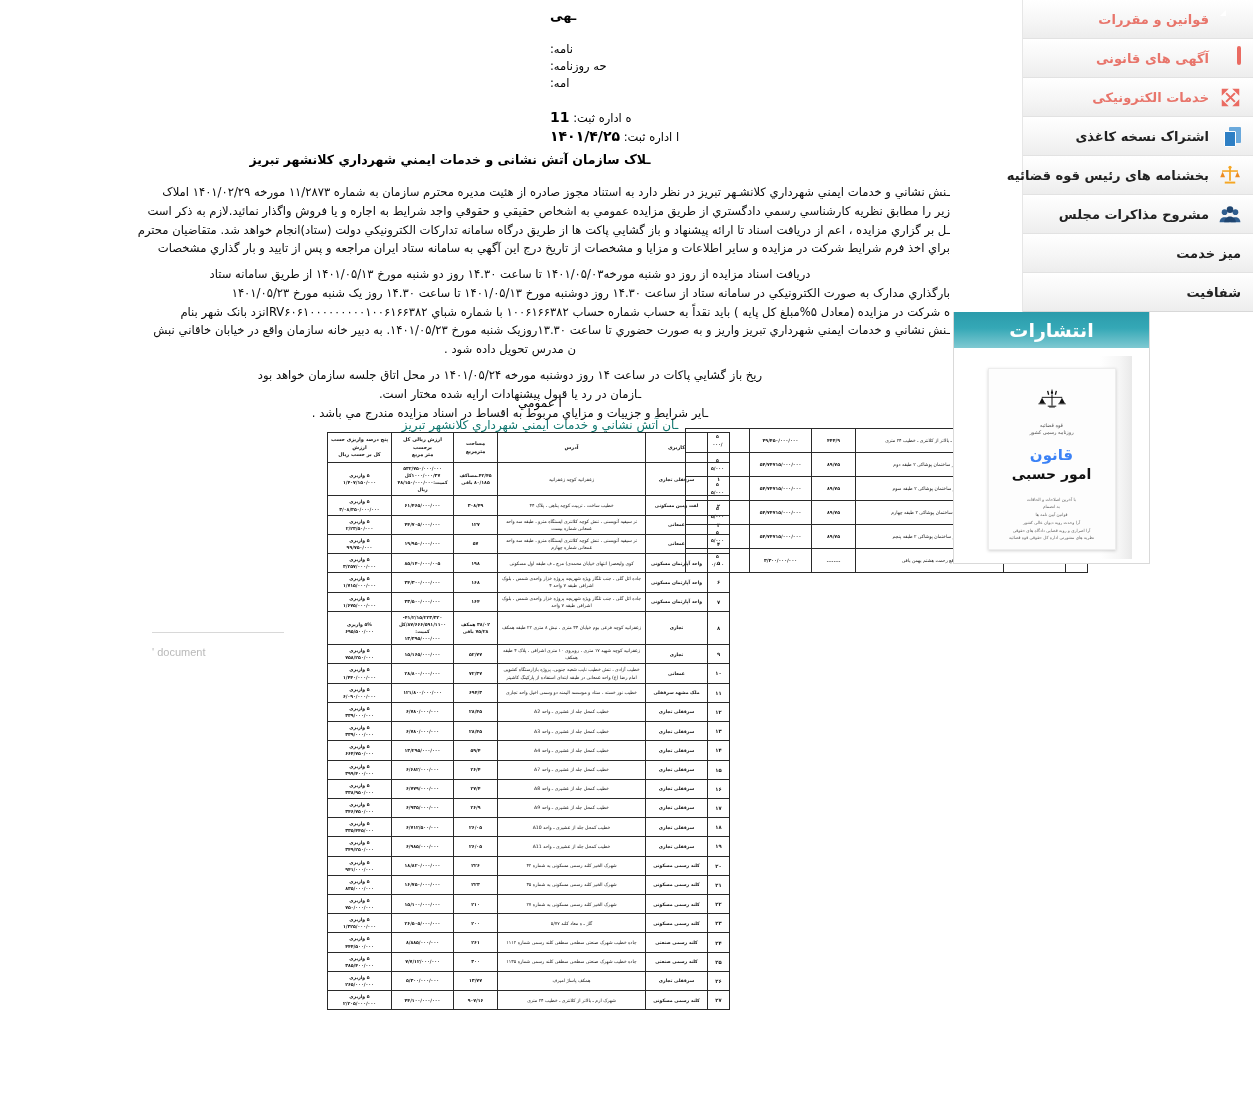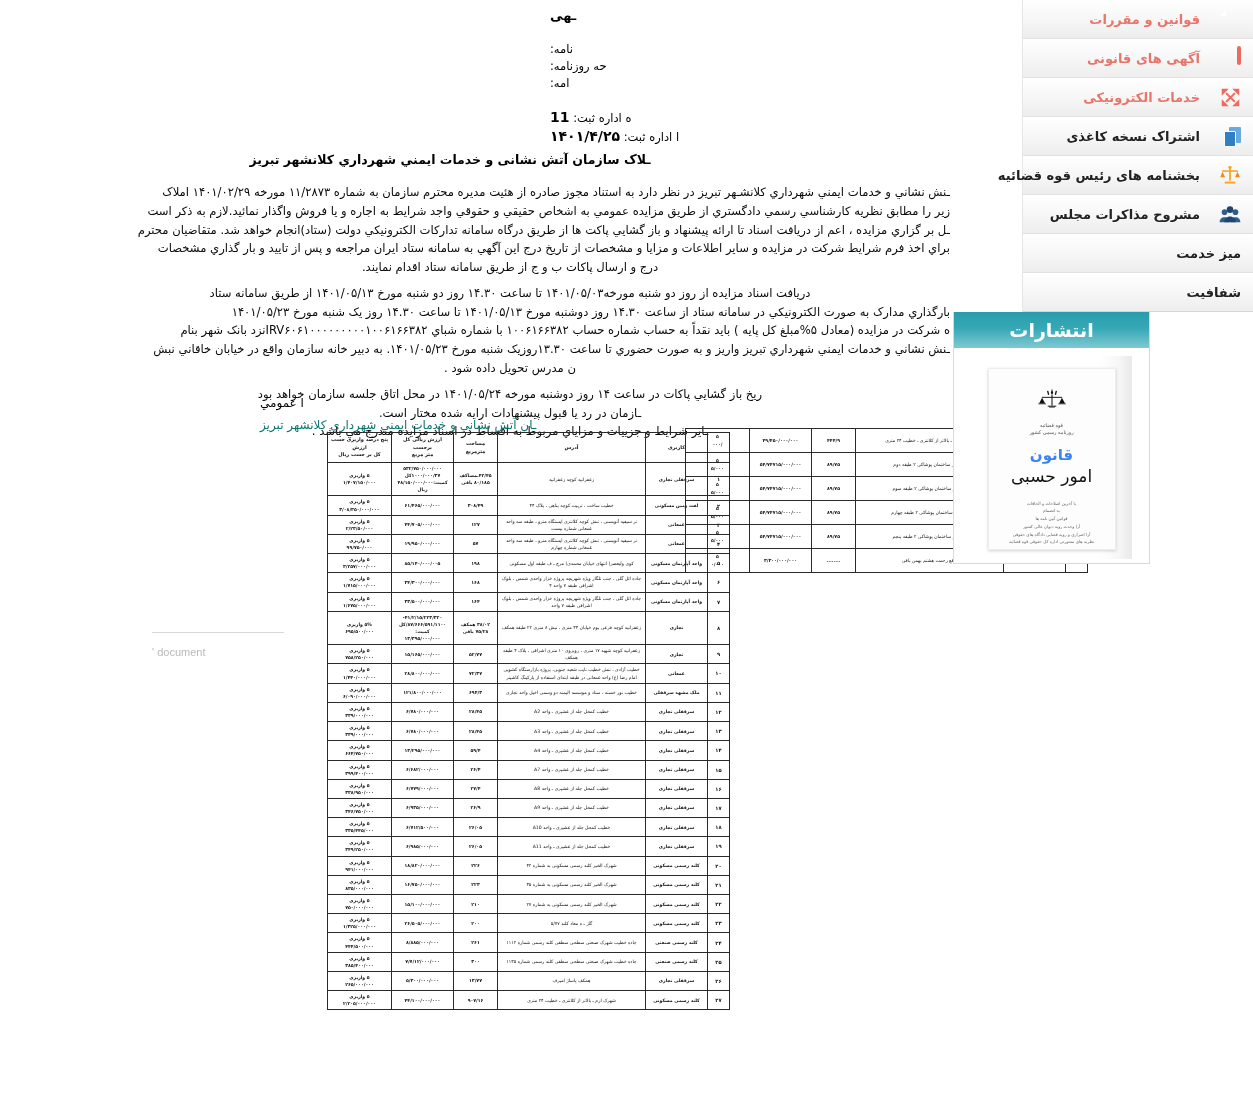--- a/index.html
+++ b/index.html
@@ -26,21 +26,21 @@
     display: flex;
     align-items: center;
     justify-content: flex-start;
     padding: 0 12px 0 10px;
     border-bottom: 1px solid #e2e2e2;
     background: linear-gradient(to bottom, #ffffff 0%, #f6f6f6 55%, #ededed 100%);
     font-size: 13px;
     font-weight: bold;
     cursor: pointer;
     direction: rtl;
-    gap: 20px;
+    gap: 11px;
     white-space: nowrap;
   }
   .nav-item:last-child { border-bottom: 1px solid #d8d8d8; }
   .nav-icon {
     width: 21px; height: 21px;
     flex: 0 0 21px;
     display: inline-block;
     position: relative;
   }
   .nav-label { line-height: 1; }
@@ -134,21 +134,21 @@
     flex-direction: column;
     align-items: center;
     padding-top: 18px;
   }
   .emblem { width: 34px; height: 34px; }
   .emblem-sub {
     font-size: 5px; color: #333; margin-top: 1px; line-height: 1.45;
     text-align: center; opacity: .85;
   }
   .book-title1 { font-size: 15px; font-weight: bold; color:#3b82f6; margin-top: 9px; }
-  .book-title2 { font-size: 17px; font-weight: normal; color:#111; margin-top: 2px; }
+  .book-title2 { font-size: 14px; font-weight: bold; color:#111; margin-top: 2px; }
   .book-meta {
     margin-top: 14px; font-size: 4.2px; line-height: 1.85;
     text-align: center; color: #333; opacity:.8;
   }
 
   
   #doc-page {
     position: absolute;
     top: 0; left: 0;
     width: 1020px; height: 1108px;
@@ -191,21 +191,21 @@
     text-align: justify; white-space: nowrap;
   }
   #doc-body .b-line.center { text-align: center; }
   #doc-body .b-gap { height: 7px; }
 
   
   #doc-subhead {
     position: absolute;
     top: 396px; right: 200px;
     width: 560px;
-    text-align: left;
+    text-align: center;
     direction: rtl;
   }
   #doc-subhead .sh1 { font-size: 12px; color:#000; }
   #doc-subhead .sh2 { font-size: 12px; color:#0f766e; margin-top: 8px; }
 
   
   #main-table-wrap {
     position: absolute;
     top: 432px; right: 290px;
     width: 390px;
@@ -288,21 +288,20 @@
       <span class="dh-strong">۱۴۰۱/۴/۲۵</span>
     </div>
   </div>
 
   <div id="doc-body">
     <div class="b-title">ـلاک سازمان آتش نشانی و خدمات ایمني شهرداري کلانشهر تبریز</div>
     <div class="b-line">ـنش نشاني و خدمات ایمني شهرداري کلانشـهر تبریز در نظر دارد به استناد مجوز صادره از هئیت مدیره محترم سازمان به شماره ۱۱/۲۸۷۳ مورخه ۱۴۰۱/۰۲/۲۹ املاک</div>
     <div class="b-line">زیر را مطابق نظریه کارشناسي رسمي دادگستري از طریق مزایده عمومي به اشخاص حقیقي و حقوقي واجد شرایط به اجاره و یا فروش واگذار نمائید.لازم به ذکر است</div>
     <div class="b-line">ـل بر گزاري مزایده ، اعم از دریافت اسناد تا ارائه پیشنهاد و باز گشایي پاکت ها از طریق درگاه سامانه تدارکات الکترونیکي دولت (ستاد)انجام خواهد شد. متقاضیان محترم</div>
     <div class="b-line">براي اخذ فرم شرایط شرکت در مزایده و سایر اطلاعات و مزایا و مشخصات از تاریخ درج این آگهي به سامانه ستاد ایران مراجعه و پس از تایید و بار گذاري مشخصات</div>
-    <div class="b-line center">درج و ارسال پاکات ب و ج از طریق سامانه ستاد اقدام نمایند.</div>
     <div class="b-gap"></div>
     <div class="b-line center">دریافت اسناد مزایده از روز دو شنبه مورخه۱۴۰۱/۰۵/۰۳ تا ساعت ۱۴.۳۰ روز دو شنبه مورخ ۱۴۰۱/۰۵/۱۳ از طریق سامانه ستاد</div>
     <div class="b-line">بارگذاري مدارک به صورت الکترونیکي در سامانه ستاد از ساعت ۱۴.۳۰ روز دوشنبه مورخ ۱۴۰۱/۰۵/۱۳ تا ساعت ۱۴.۳۰ روز یک شنبه مورخ ۱۴۰۱/۰۵/۲۳</div>
     <div class="b-line">ه شرکت در مزایده (معادل ۵%مبلغ کل پایه ) باید نقداً به حساب شماره حساب ۱۰۰۶۱۶۶۳۸۲ با شماره شباي IRV۶۰۶۱۰۰۰۰۰۰۰۰۰۱۰۰۶۱۶۶۳۸۲نزد بانک شهر بنام</div>
     <div class="b-line">ـنش نشاني و خدمات ایمني شهرداري تبریز واریز و به صورت حضوري تا ساعت ۱۳.۳۰روزیک شنبه مورخ ۱۴۰۱/۰۵/۲۳. به دبیر خانه سازمان واقع در خیابان خاقاني نبش</div>
     <div class="b-line center">ن مدرس تحویل داده شود .</div>
     <div class="b-gap"></div>
     <div class="b-line center">ریخ باز گشایي پاکات در ساعت ۱۴ روز دوشنبه مورخه ۱۴۰۱/۰۵/۲۴ در محل اتاق جلسه سازمان خواهد بود</div>
     <div class="b-line center">ـازمان در رد یا قبول پیشنهادات ارایه شده مختار است.</div>
     <div class="b-line center">ـایر شرایط و جزییات و مزایاي مربوط به اقساط در اسناد مزایده مندرج مي باشد .</div>

